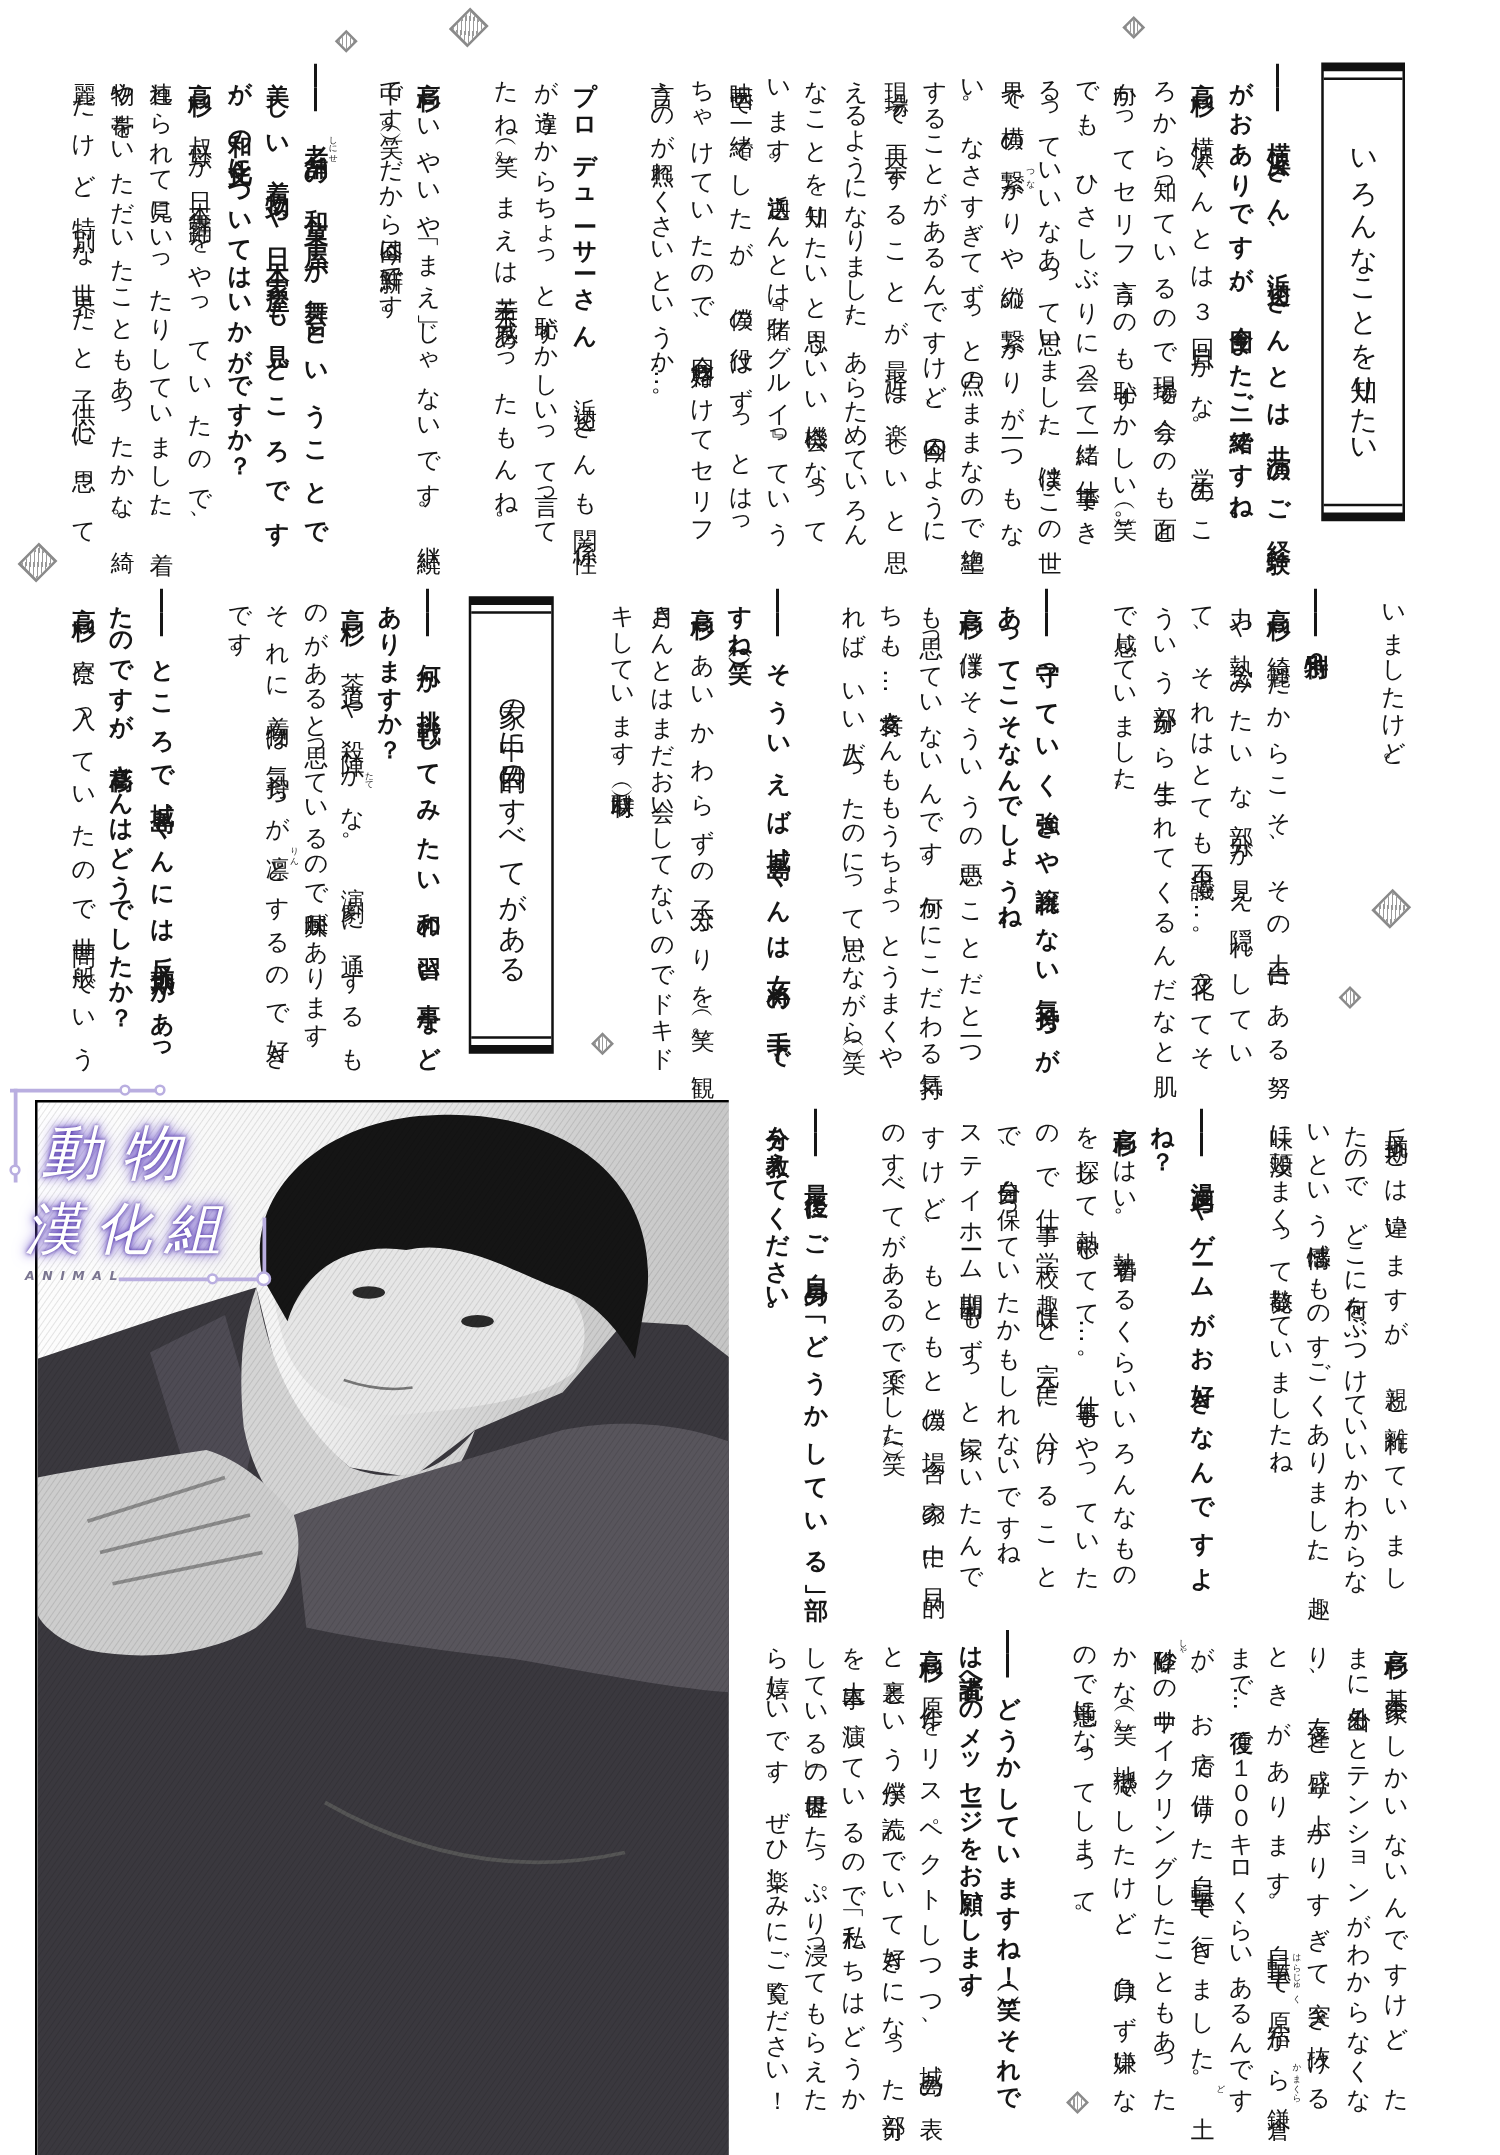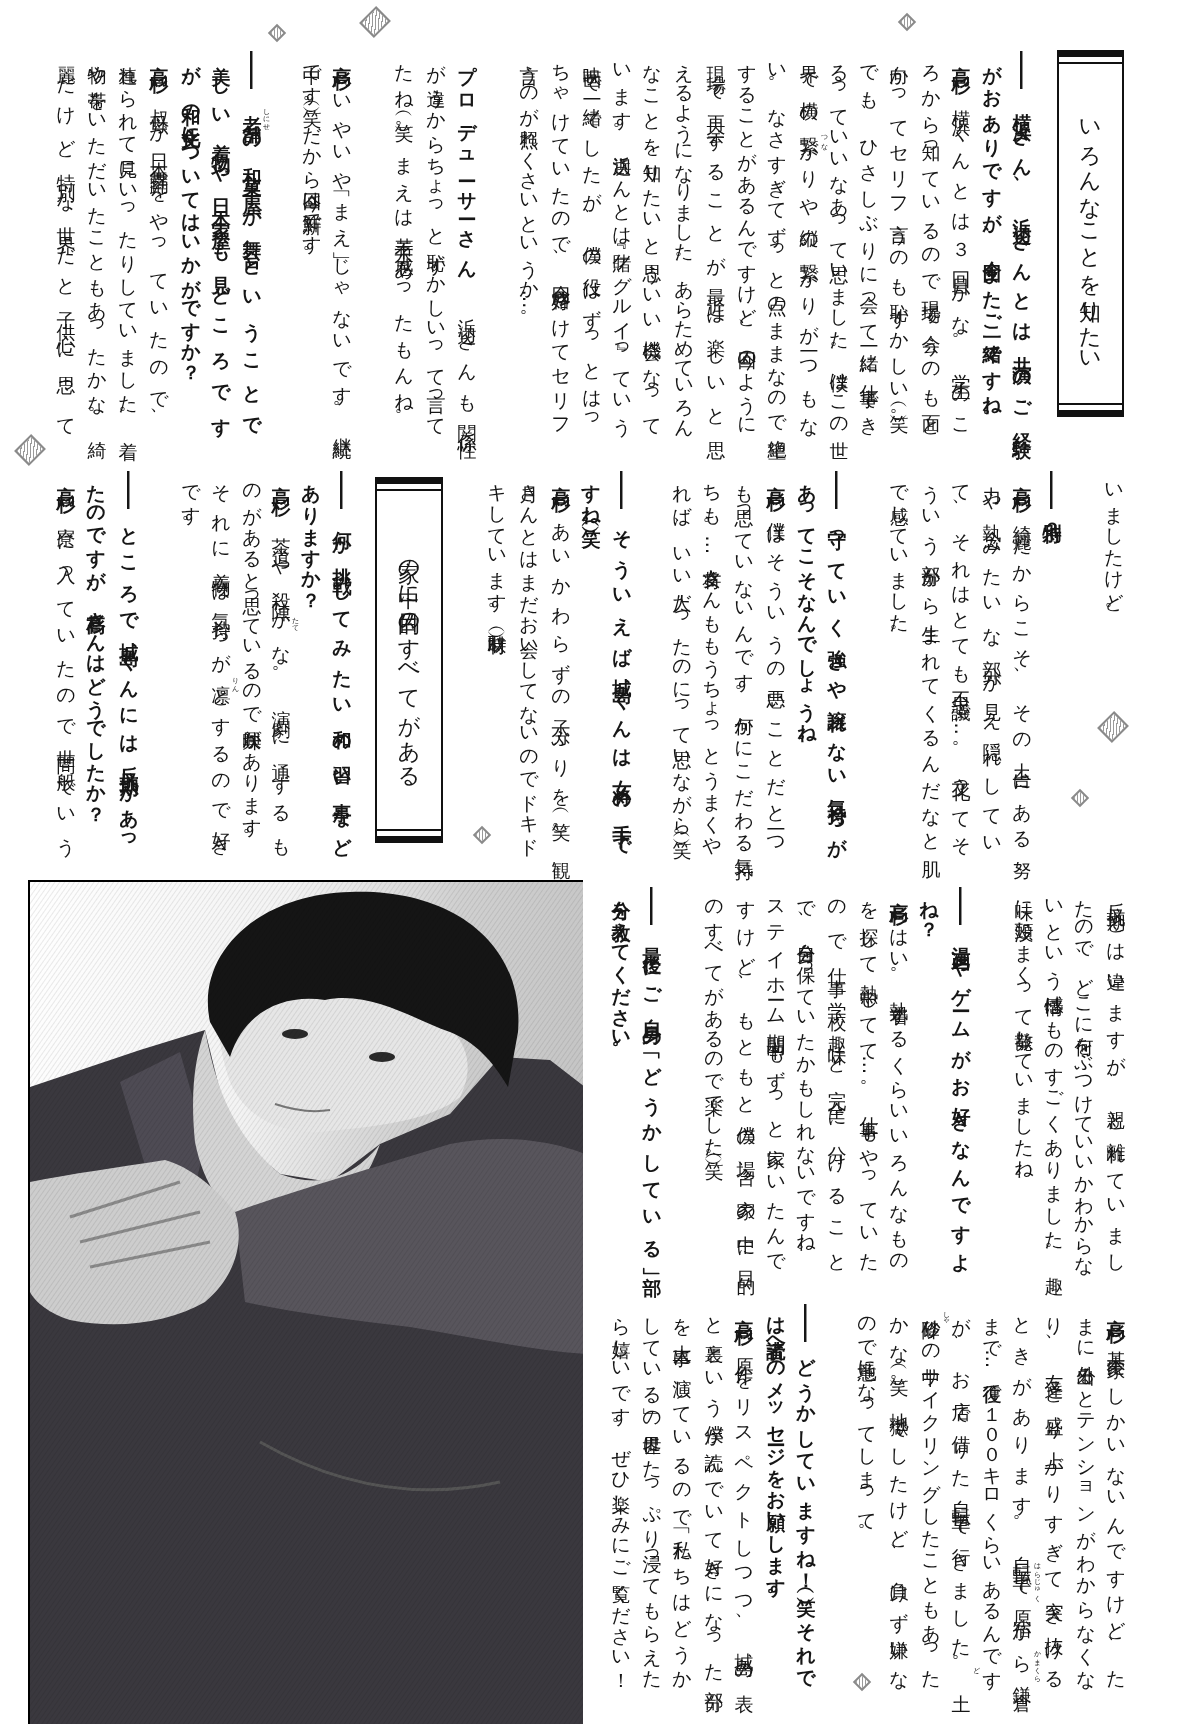--- a/index.html
+++ b/index.html
@@ -224,14 +224,28 @@
       <ellipse cx="352" cy="175" rx="13" ry="5" fill="#2a2a2a"></ellipse>
       <path d="M245,222 Q275,232 300,228" stroke="#777" stroke-width="2" fill="none"></path>
       <path d="M205,330 C260,310 330,290 420,262 C480,250 530,262 555,272 L555,472 C500,468 440,455 380,445 C320,438 260,430 215,420 Z" fill="#58555c"></path>
       <path d="M0,300 C40,292 90,285 135,278 C160,285 185,305 205,330 C215,360 205,395 175,420 C140,440 90,448 40,438 C20,432 5,420 0,410 Z" fill="#cdcdcd"></path>
       <path d="M40,335 L150,300 M50,360 L170,330 M60,385 L180,360" stroke="#8a8a8a" stroke-width="3" fill="none"></path>
       <path d="M230,560 C300,600 380,620 470,600" stroke="#555" stroke-width="3" fill="none"></path>
       <rect width="555" height="844" fill="url(#ht)"></rect>
     </svg>
   </div>
 
+  <div class="logo">
+    <div class="fr" style="left:8px;top:9px;width:124px;height:3px;"></div>
+    <div class="fr" style="left:11px;top:9px;width:3px;height:75px;"></div>
+    <div class="fc" style="left:100px;top:10px;"></div>
+    <div class="fc" style="left:128px;top:10px;"></div>
+    <div class="fc" style="left:12px;top:74px;"></div>
+    <div class="fr" style="left:95px;top:160px;width:117px;height:3px;"></div>
+    <div class="fr" style="left:210px;top:112px;width:3px;height:49px;"></div>
+    <div class="fc" style="left:170px;top:161px;"></div>
+    <div class="fc" style="left:211px;top:161px;width:12px;height:12px;"></div>
+    <div class="logo-line logo-l1">動物</div>
+    <div class="logo-line logo-l2">漢化組</div>
+    <div class="logo-sub">ANIMAL</div>
+  </div>
 
 </div>
 
 </body></html>

